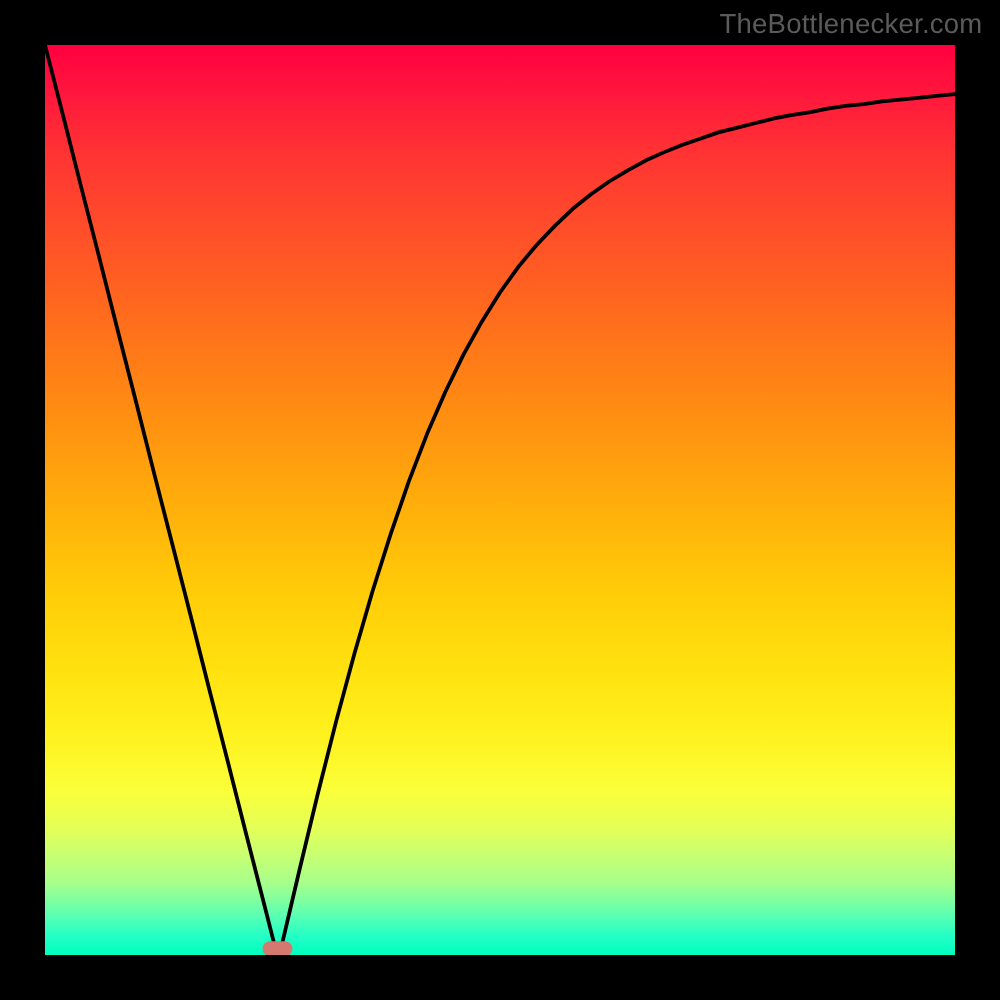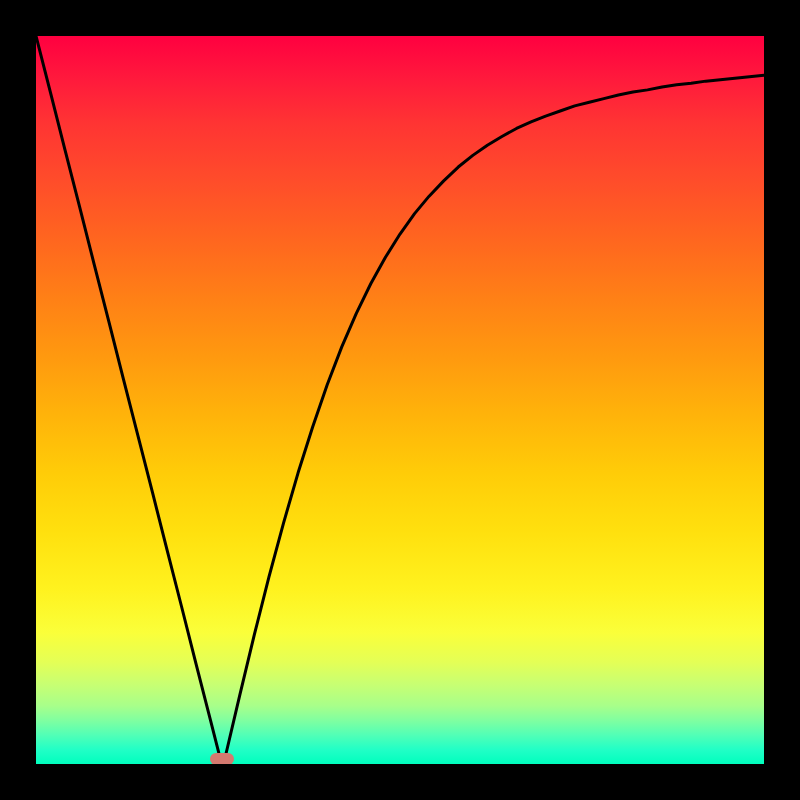--- a/index.html
+++ b/index.html
@@ -28,20 +28,21 @@
       #00ffbe 100%);
   }
   .curve{position:absolute;left:0;top:0}
   .minmark{position:absolute;width:24px;height:12px;border-radius:6px;background:#d4796f;transform:translate(-50%,-50%)}
   .watermark{position:absolute;top:6px;right:14px;color:#5b5b5b;font-size:22px;letter-spacing:.2px}
 </style>
 </head>
 <body>
 
 <div class="frame">
+  <div class="watermark">TheBottlenecker.com</div>
   <div class="plot">
     <div class="gradient"></div>
     <svg class="curve" width="728" height="728" viewBox="0 0 728 728" preserveAspectRatio="none">
       <path id="curvePath" fill="none" stroke="#000" stroke-width="3" stroke-linejoin="round" stroke-linecap="round" d="M0.00 0.00 L14.56 56.78 L29.12 114.30 L43.68 171.08 L58.24 228.59 L72.80 285.38 L87.36 342.89 L101.92 399.67 L116.48 456.46 L131.04 513.97 L145.60 570.75 L160.16 628.26 L174.72 685.05 L185.64 728.00 L189.28 720.72 L203.84 658.84 L218.40 598.42 L232.96 540.90 L247.52 487.03 L262.08 436.80 L276.64 390.94 L291.20 348.71 L305.76 310.86 L320.32 277.37 L334.88 247.52 L349.44 221.31 L364.00 198.02 L378.56 177.63 L393.12 160.16 L407.68 144.87 L422.24 131.04 L436.80 119.39 L451.36 109.20 L465.92 100.46 L480.48 92.46 L495.04 85.90 L509.60 80.08 L524.16 74.98 L538.72 69.89 L553.28 66.25 L567.84 62.61 L582.40 58.97 L596.96 56.06 L611.52 53.87 L626.08 50.96 L640.64 48.78 L655.20 47.32 L669.76 45.14 L684.32 43.68 L698.88 42.22 L713.44 40.77 L728.00 39.31"></path>
     </svg>
     <div id="minmark" class="minmark" style="left: 185.64px; top: 722.904px;"></div>
   </div>
 </div>
 
 </body></html>

